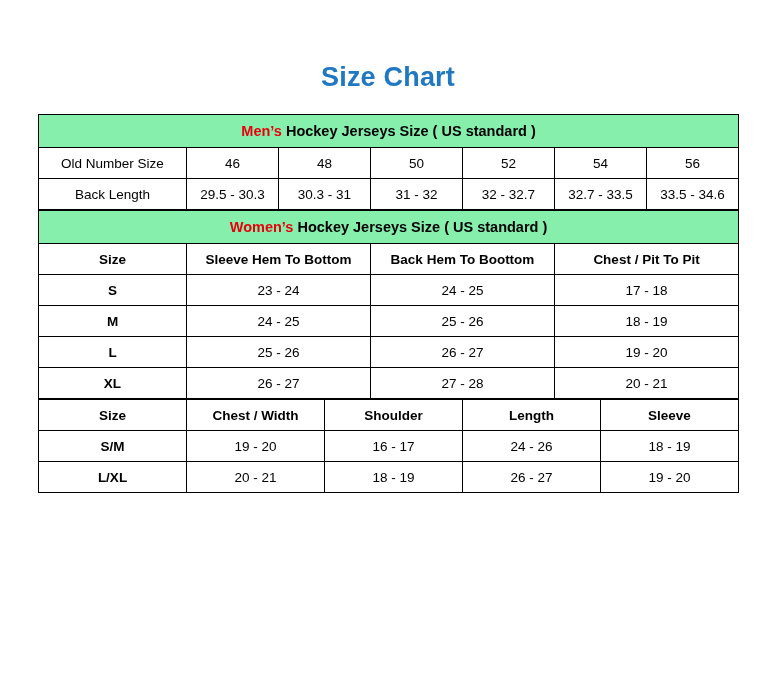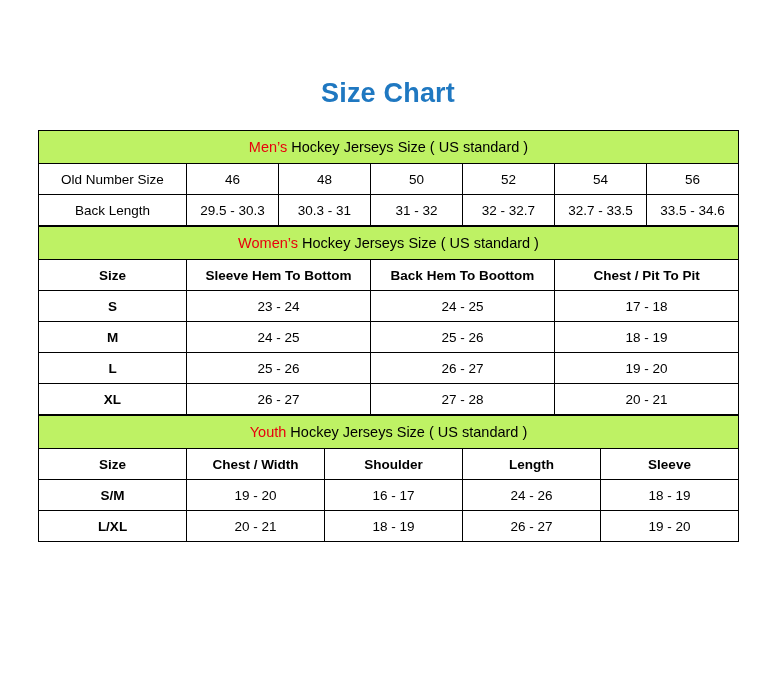--- a/index.html
+++ b/index.html
@@ -18,43 +18,43 @@
     position: relative;
     width: 776px;
     height: 692px;
     box-sizing: border-box;
   }
   .title {
     text-align: center;
     color: #1f78c1;
     font-size: 27px;
     font-weight: bold;
-    padding-top: 78px;
+    padding-top: 62px;
     letter-spacing: 0.2px;
   }
   .chart-wrap {
     margin: 21px 38px 0 38px;
   }
   table.size-table {
     width: 700px;
     border-collapse: collapse;
     table-layout: fixed;
     font-size: 13.5px;
   }
   table.size-table td {
     border: 1px solid #000000;
     text-align: center;
     vertical-align: middle;
     height: 30px;
     padding: 0 2px;
     white-space: nowrap;
   }
   .band {
-    background: #bef264;
-    font-weight: normal;
+    background: #86efac;
+    font-weight: bold;
     font-size: 14.5px;
     height: 32px !important;
   }
   .band .accent-red { color: #e8000d; }
   .band .accent-black { color: #000000; }
   .hdr {
     font-weight: bold;
   }
   .rowlabel {
     font-weight: normal;
@@ -152,23 +152,20 @@
     <table class="size-table" style="border-top:none;">
       <colgroup>
         <col style="width:148px">
           <col style="width:138px">
           <col style="width:138px">
           <col style="width:138px">
           <col style="width:138px">
       </colgroup>
       <tbody>
         <tr>
-          <td class="band" colspan="5"><span class="accent-red">Youth</span><span class="accent-black"> Hockey Jerseys Size ( US standard )</span></td>
-        </tr>
-        <tr>
           <td class="hdr">Size</td>
           <td class="hdr">Chest / Width</td>
           <td class="hdr">Shoulder</td>
           <td class="hdr">Length</td>
           <td class="hdr">Sleeve</td>
         </tr>
         <tr>
           <td class="bold-cell">S/M</td>
           <td>19 - 20</td>
           <td>16 - 17</td>

